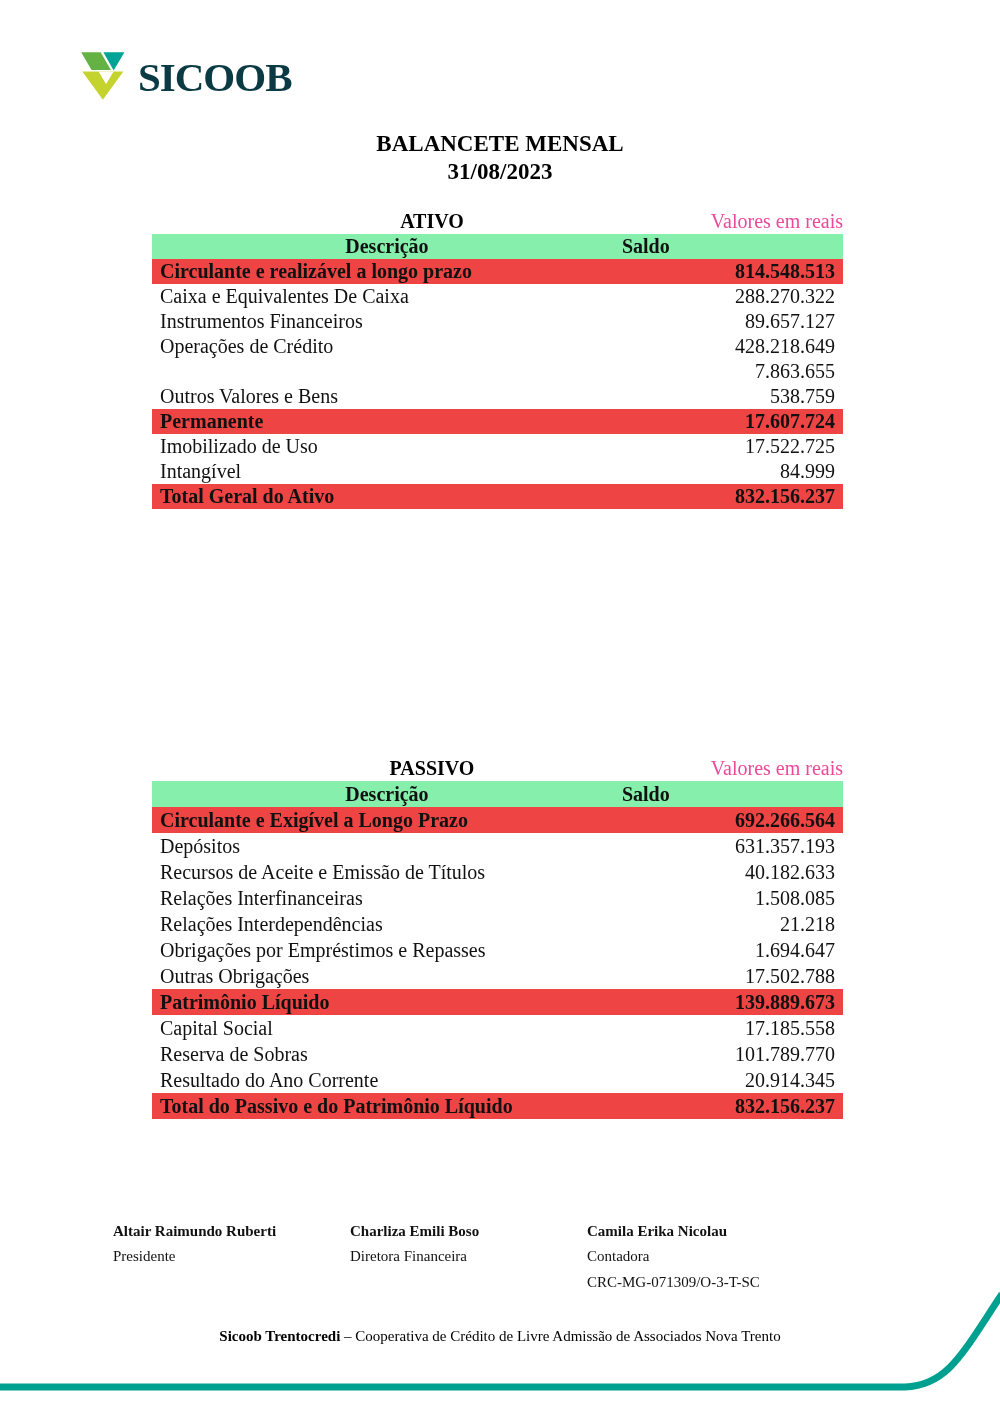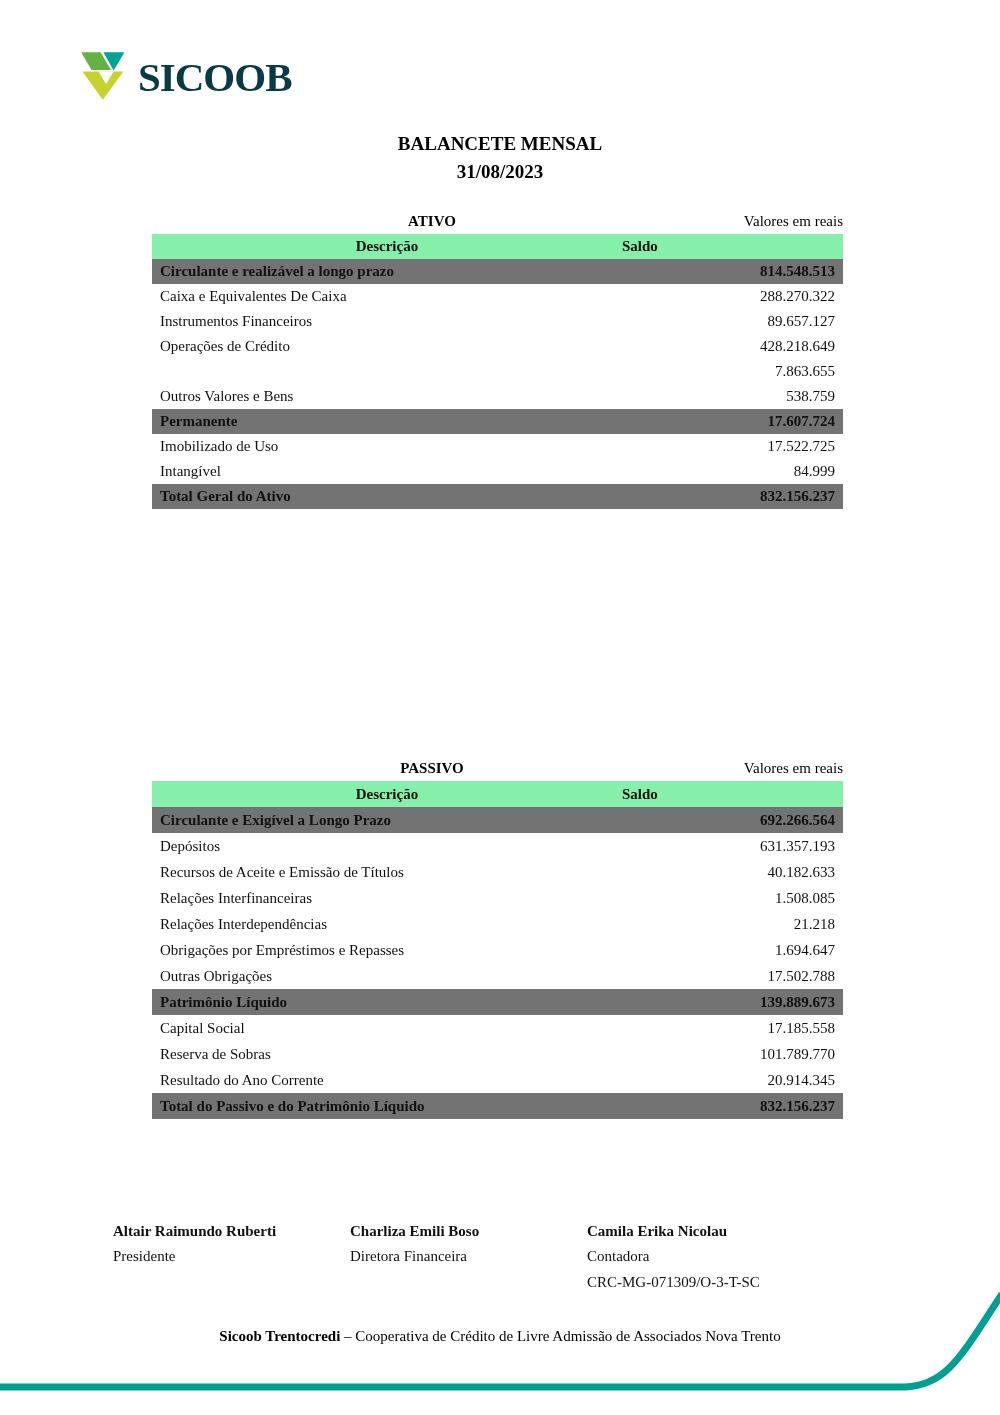--- a/index.html
+++ b/index.html
@@ -16,37 +16,37 @@
   
   .logo{position:absolute;left:78px;top:38px;display:flex;align-items:center;}
   .logo svg{display:block;}
   .wordmark{
     font-size:41px;font-weight:bold;letter-spacing:-1px;
     color:#0A3A44;margin-left:6px;line-height:54px;
   }
 
   
   .doc-title-block{position:absolute;top:118px;left:0;width:100%;text-align:center;}
-  .doc-title-block div{font-size:19px;font-weight:bold;line-height:28px;color:#000;}
-
-  
-  .section{position:absolute;left:152px;width:691px;font-size:15px;}
+  .doc-title-block div{font-size:23px;font-weight:bold;line-height:28px;color:#000;}
+
+  
+  .section{position:absolute;left:152px;width:691px;font-size:20px;}
   .sec-ativo{top:197px;}
   .sec-passivo{top:743px;}
   .sec-head{position:relative;}
   .sec-ativo .sec-head{height:25px;line-height:25px;}
   .sec-passivo .sec-head{height:26px;line-height:26px;}
   .sec-title{position:absolute;left:0;width:560px;text-align:center;font-weight:bold;color:#000;}
-  .sec-unit{position:absolute;right:0;top:0;color:#000000;}
+  .sec-unit{position:absolute;right:0;top:0;color:#ec4899;}
 
   .baltable{width:100%;}
   .trow{display:flex;align-items:center;}
   .sec-ativo .trow{height:25px;}
   .sec-passivo .trow{height:26px;}
-  .trow.em{font-weight:bold;background:#737373;}
+  .trow.em{font-weight:bold;background:#ef4444;}
   .thead{background:#86efac;font-weight:bold;}
   .c-desc{flex:0 0 68%;padding-left:8px;white-space:nowrap;text-align:left;box-sizing:border-box;}
   .c-val{flex:1 1 auto;text-align:right;padding-right:8px;white-space:nowrap;box-sizing:border-box;}
   .thead .c-desc{text-align:center;padding-left:0;}
   .thead .c-val{text-align:left;padding-right:0;}
 
   
   .signatures{position:absolute;top:1207px;left:0;width:1000px;height:80px;font-size:15px;}
   .sig{position:absolute;width:300px;}
   .sig-1{left:113px;}

